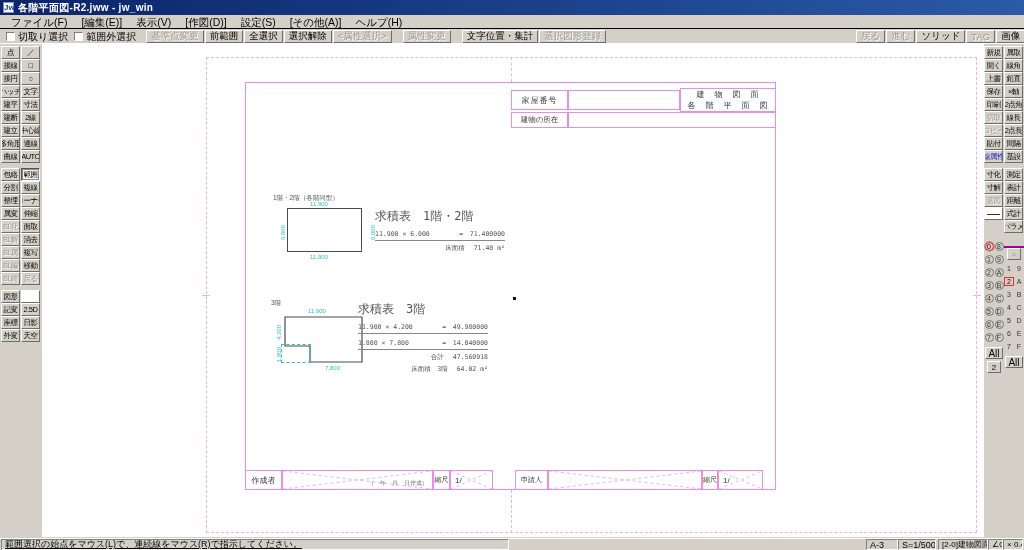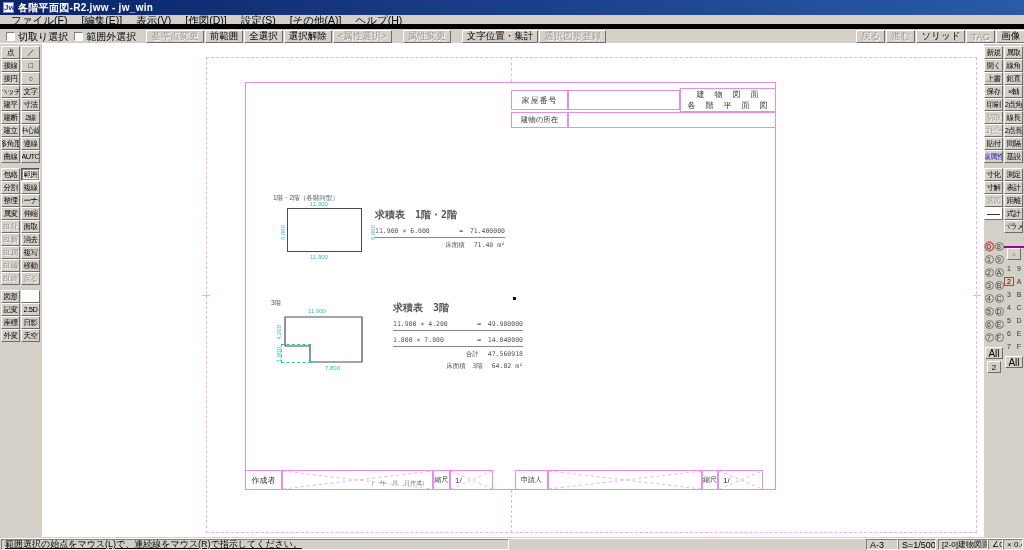--- a/index.html
+++ b/index.html
@@ -9,21 +9,21 @@
 
   
   .titlebar { position:absolute; left:0; top:0; width:1024px; height:15px;
     background:linear-gradient(90deg,#0a246a,#2a5aa8); display:flex; align-items:center; padding-left:3px; }
   .app-icon { width:11px; height:11px; background:#fff; border:1px solid #8090c0; color:#1a3cb4;
     font-size:8px; font-weight:bold; line-height:9px; text-align:center; margin-right:4px; }
   .title-text { color:#fff; font-size:10px; font-weight:bold; letter-spacing:.3px; }
 
   
   .menubar { position:absolute; left:0; top:15px; width:1024px; height:14px; display:flex;
-    align-items:center; font-size:10.5px; color:#000; border-bottom:5px solid #000000; padding-left:4px; }
+    align-items:center; font-size:10.5px; color:#000; border-bottom:1px solid #000000; padding-left:4px; }
   .menu-item { padding:0 7px; height:14px; line-height:14px; white-space:nowrap; }
 
   
   .cmdbar { position:absolute; left:0; top:30px; width:1024px; height:14px; display:flex;
     align-items:center; font-size:10px; border-bottom:1px solid #fff; }
   .cmdbar .chk { display:flex; align-items:center; margin-left:6px; white-space:nowrap; }
   .cmdbar .chk .box { width:9px; height:9px; background:#fff; border:1px solid;
     border-color:#808080 #fff #fff #808080; margin-right:3px; }
   .cmd-buttons { display:flex; margin-left:10px; }
   .btn { background:#d4d0c8; border:1px solid; border-color:#fff #6d6d6d #6d6d6d #fff;
@@ -77,21 +77,21 @@
   .title-box { flex-direction:column; justify-content:center; }
   .title-box .lbl { font-size:8px; line-height:11px; letter-spacing:1px; }
 
   .plan1 { left:245px; top:164px; width:75px; height:44px; border:1.2px solid #4a4a4a; background:#fff; }
   .dim { position:absolute; font-size:6px; color:#2fbfbf; white-space:nowrap; }
   .dim.rot { transform:rotate(-90deg); transform-origin:left top; }
   .caption { position:absolute; font-size:6.5px; color:#555; white-space:nowrap; }
 
   .calc { position:absolute; width:130px; font-family:"DejaVu Sans Mono","Liberation Mono",monospace;
     font-size:6.5px; color:#555; }
-  .calc .t { font-size:10px; white-space:nowrap;font-weight:bold; }
+  .calc .t { font-size:12px; white-space:nowrap; }
   .calc .row { display:flex; justify-content:space-between; white-space:nowrap; margin-top:5px; }
   .calc .hline { border-top:1px solid #888; margin-top:1px; }
   .calc .rrow { display:flex; justify-content:flex-end; gap:9px; white-space:nowrap; margin-top:3px; }
 
   .notch { border:1px dashed #2fbfbf; background:transparent; }
 
   .xsvg { position:absolute; left:0; top:0; width:100%; height:100%; }
   .datenote { position:absolute; font-size:6px; color:#777; white-space:nowrap; }
   .scaleval { position:absolute; font-size:8px; color:#333; }
 
@@ -401,21 +401,21 @@
     <div class="caption" style="left:229px; top:255px;">3階</div>
     <svg class="abs" style="left:241px; top:271px;" width="82" height="50">
       <polygon points="2,2 79,2 79,47 27,47 27,31 2,31" fill="#ffffff" stroke="#4a4a4a" stroke-width="1.2"></polygon>
     </svg>
     <div class="abs notch" style="left:239px; top:300px; width:30px; height:19px;"></div>
     <div class="dim" style="left:266px; top:264px;">11,900</div>
     <div class="dim rot" style="left:234px; top:296px;">4,200</div>
     <div class="dim rot" style="left:234px; top:318px;">1,800</div>
     <div class="dim" style="left:283px; top:321px;">7,800</div>
 
-    <div class="calc" style="left:351px; top:257px;">
+    <div class="calc" style="left:316px; top:257px;">
       <div class="t">求積表　3階</div>
       <div>
           <div class="row">
             <span>11.900 × 4.200</span>
             <span>=　49.980000</span>
           </div>
           <div class="hline"></div>
         </div>
         <div>
           <div class="row">

